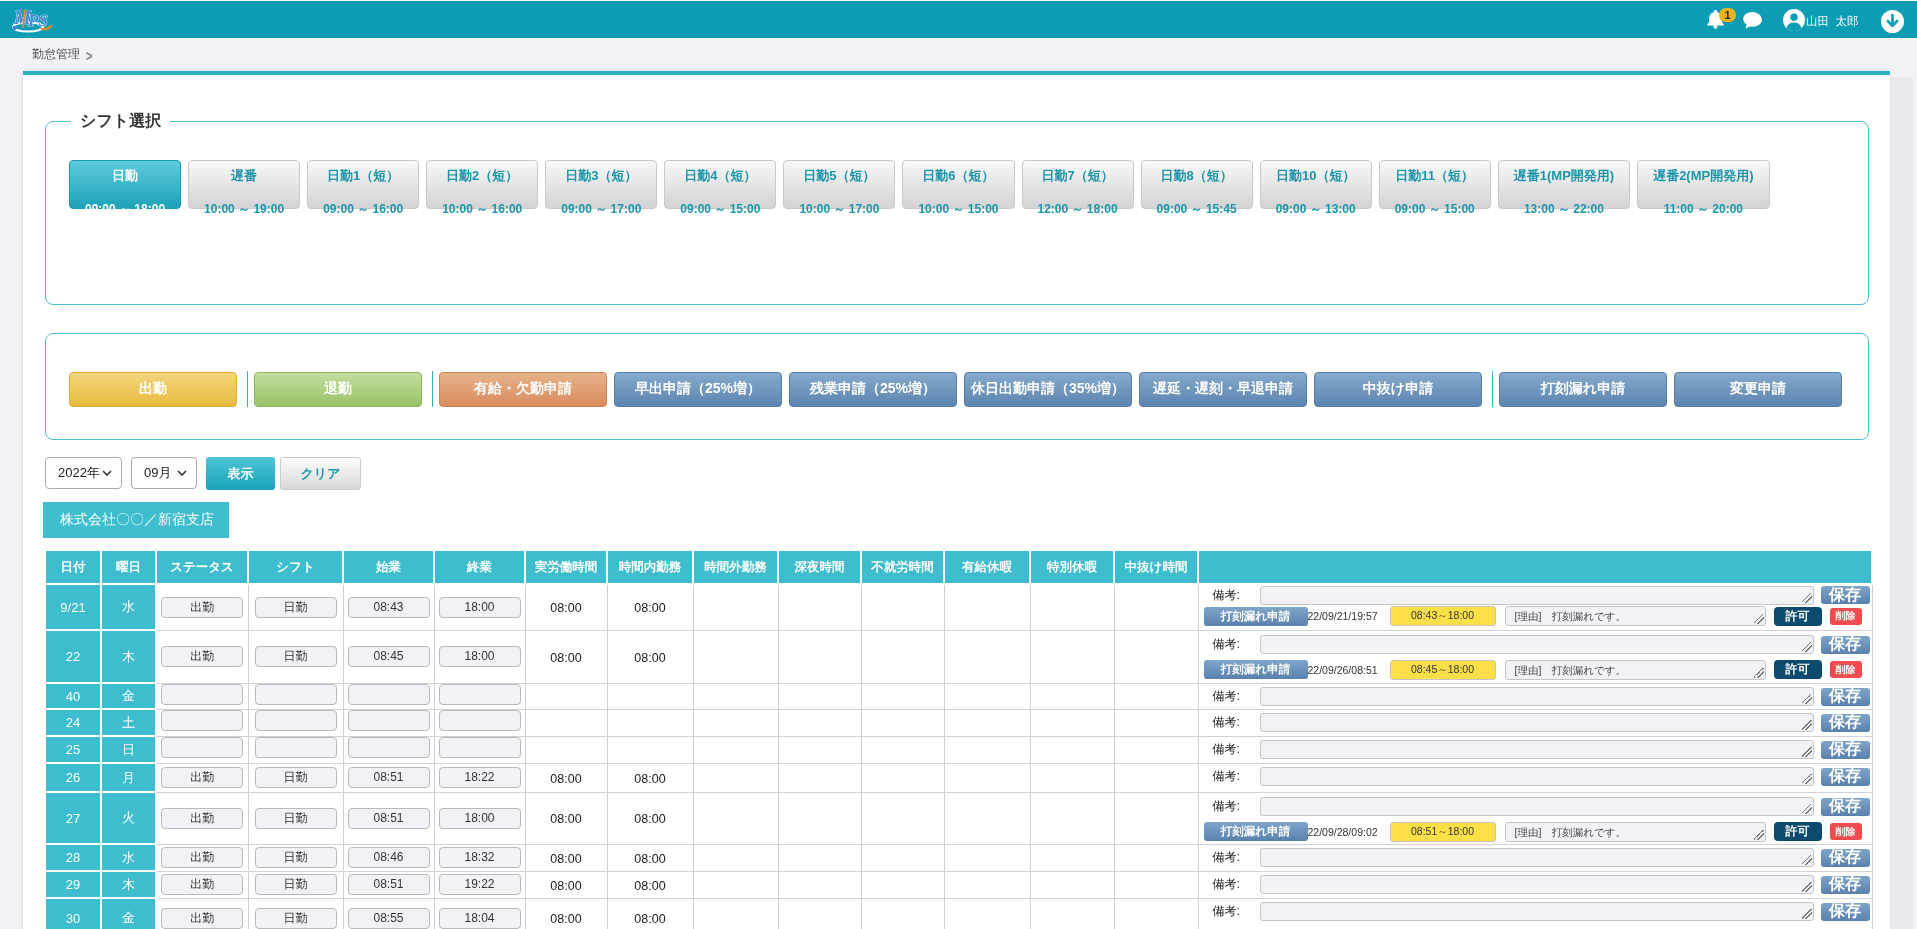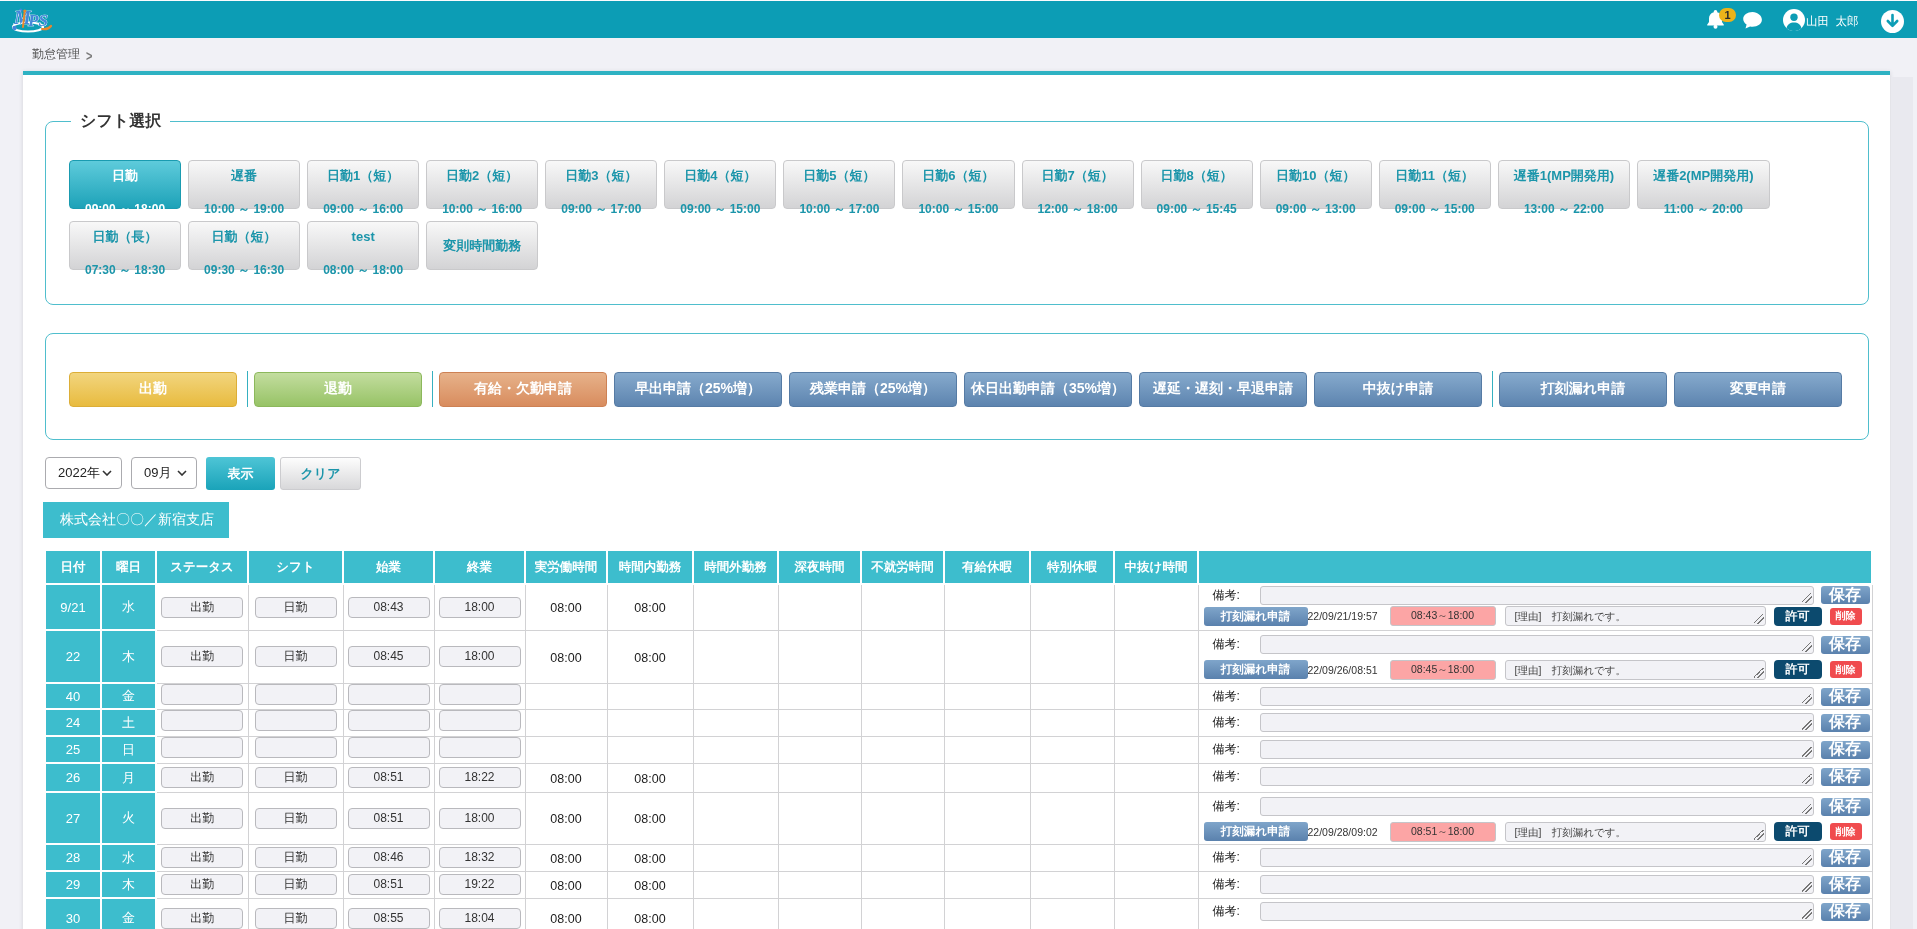--- a/index.html
+++ b/index.html
@@ -65,21 +65,21 @@
  background:linear-gradient(135deg,transparent 42%,#777 42%,#777 50%,transparent 50%,transparent 64%,#777 64%,#777 72%,transparent 72%)}
 .bigta{width:554px;margin-left:14px;flex:none}
 .save{width:49px;height:18px;margin-left:7px;border-radius:3px;background:linear-gradient(#7fa5ca,#5a81ad);flex:none;
  color:#fff;font-size:16px;font-weight:bold;display:flex;align-items:center;justify-content:center}
 
 .dline{display:flex;align-items:center;margin:5px 0 0 5px;height:20px}
 tr.r1 .dline{margin-top:1px}
 .dbtn{width:104px;height:19px;border-radius:3px;background:linear-gradient(#7fa5ca,#5a81ad);color:#fff;font-size:11.5px;flex:none;font-weight:bold;
  display:flex;align-items:center;justify-content:center}
 .dts{font-size:10.5px;color:#333;margin-left:0;width:74px;flex:none}
-.drange{width:106px;height:20px;margin-left:8px;background:#fca5a5;border:1px solid #c5c5c9;border-radius:3px;flex:none;
+.drange{width:106px;height:20px;margin-left:8px;background:#fde047;border:1px solid #c5c5c9;border-radius:3px;flex:none;
  font-size:10.5px;color:#333;display:flex;align-items:center;justify-content:center}
 .rta{width:261px;margin-left:9px;font-size:10.5px;color:#444;padding-left:9px;line-height:18px;height:20px;white-space:nowrap;flex:none}
 .ok{width:48px;height:19px;margin-left:8px;border-radius:4px;background:#0c4a6e;color:#fff;font-size:12px;flex:none;font-weight:bold;
  display:flex;align-items:center;justify-content:center}
 .del{width:32px;height:17px;margin-left:8px;border-radius:3px;background:#f04b4e;color:#fff;font-size:10px;flex:none;font-weight:bold;
  display:flex;align-items:center;justify-content:center}
 
 .sthumb{position:fixed;left:1891px;top:77px;width:22px;height:852px;background:#e9e9ef}
 </style></head>
 <body>
@@ -169,37 +169,20 @@
           <div class="nm">日勤11（短）</div>
           <div class="tm">09:00 ～ 15:00</div>
         </div>
 <div class="sbtn">
           <div class="nm">遅番1(MP開発用)</div>
           <div class="tm">13:00 ～ 22:00</div>
         </div>
 <div class="sbtn">
           <div class="nm">遅番2(MP開発用)</div>
           <div class="tm">11:00 ～ 20:00</div>
-        </div>
-      </div>
- <div class="srow">
-        <div class="sbtn">
-          <div class="nm">日勤（長）</div>
-          <div class="tm">07:30 ～ 18:30</div>
-        </div>
-<div class="sbtn">
-          <div class="nm">日勤（短）</div>
-          <div class="tm">09:30 ～ 16:30</div>
-        </div>
-<div class="sbtn">
-          <div class="nm">test</div>
-          <div class="tm">08:00 ～ 18:00</div>
-        </div>
-<div class="sbtn one">
-          <div class="nm">変則時間勤務</div>
         </div>
       </div>
 </div>
 
 <div class="fset" id="statusbox">
  <div class="stline">
   <div class="stbtn yel">出勤</div>
         <div class="vsep"></div>
   <div class="stbtn grn">退勤</div>
         <div class="vsep"></div>

